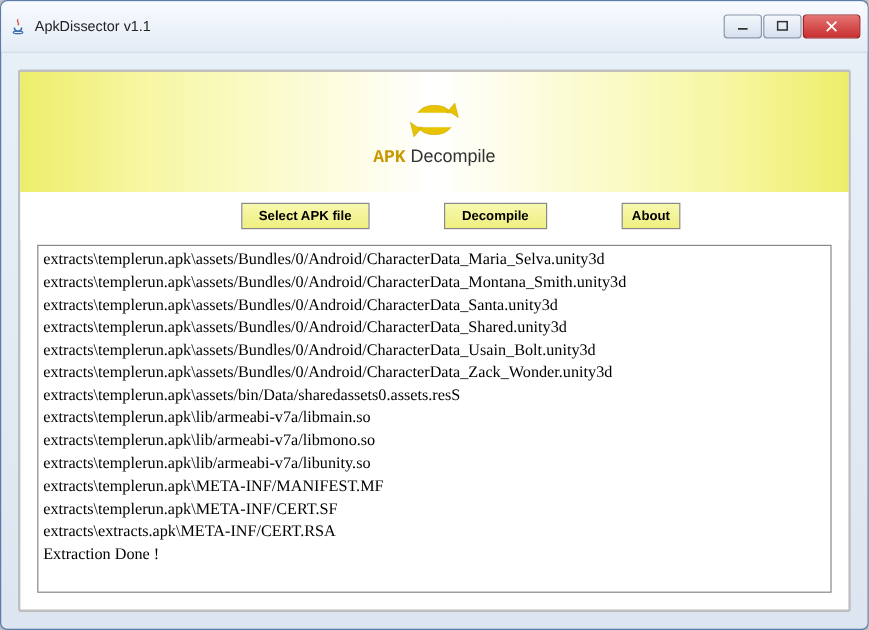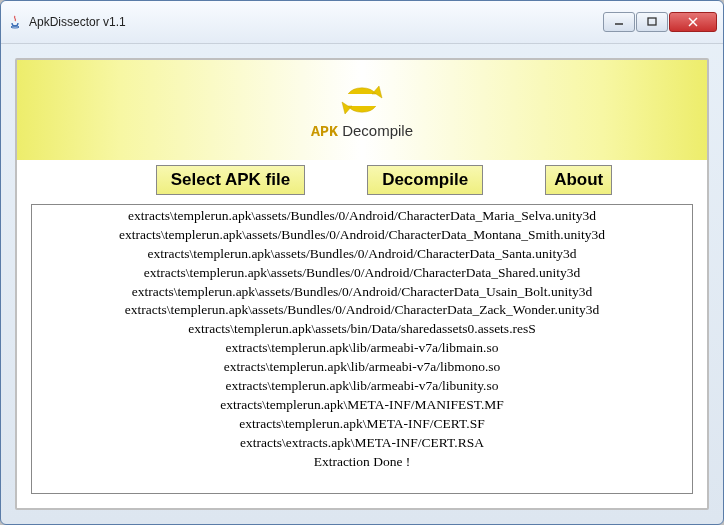--- a/index.html
+++ b/index.html
@@ -104,35 +104,34 @@
     display: flex;
     align-items: center;
     justify-content: center;
     gap: 18px;
     background: #fff;
   }
   .btn {
     background: linear-gradient(#f8f8b0, #efef80);
     border: 1px solid #888;
     padding: 4px 14px;
-    font-size: 17px;
+    font-size: 11px;
     font-family: inherit;
     font-weight: bold;
     cursor: pointer;
     margin-left: 44px;
   }
   .btn-about { padding: 4px 8px; }
   .output-wrap {
     flex: 1;
     margin: 4px 14px 14px 14px;
     border: 1px solid #888;
     background: #fff;
     position: relative;
     display: flex;
-    text-align: center;
   }
   .output {
     flex: 1;
     padding: 2px 4px;
     font-family: "Times New Roman", serif;
     font-size: 13.5px;
     line-height: 1.4;
     color: #000;
     overflow-y: scroll;
     white-space: nowrap;

